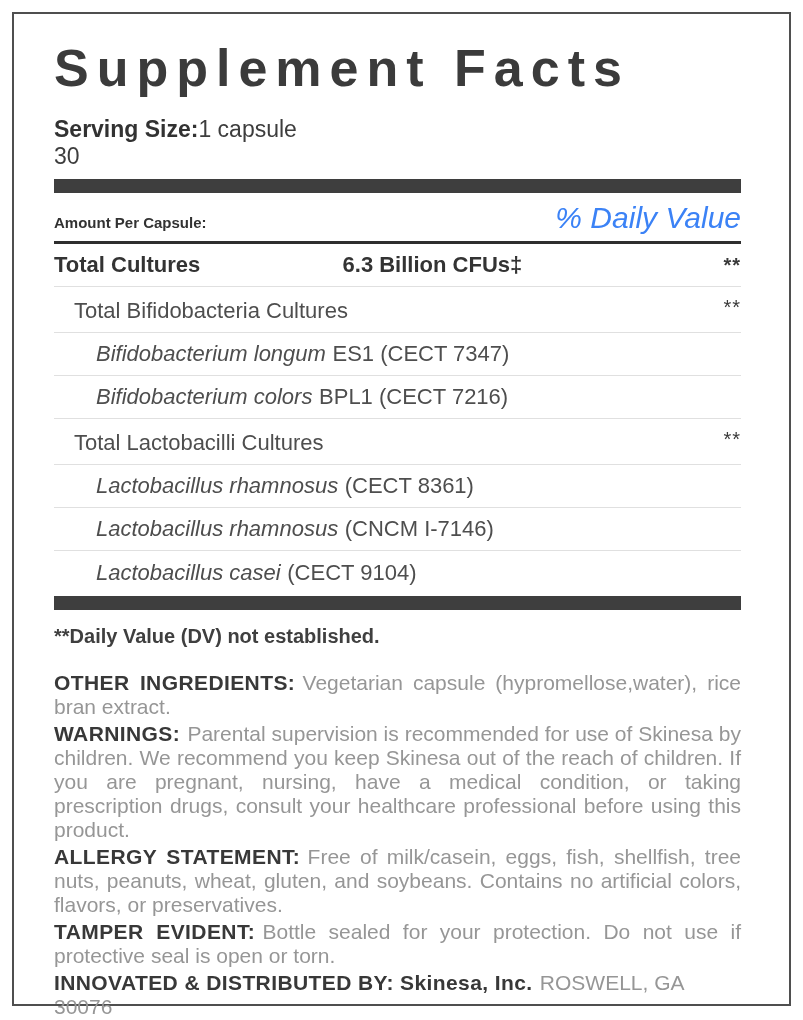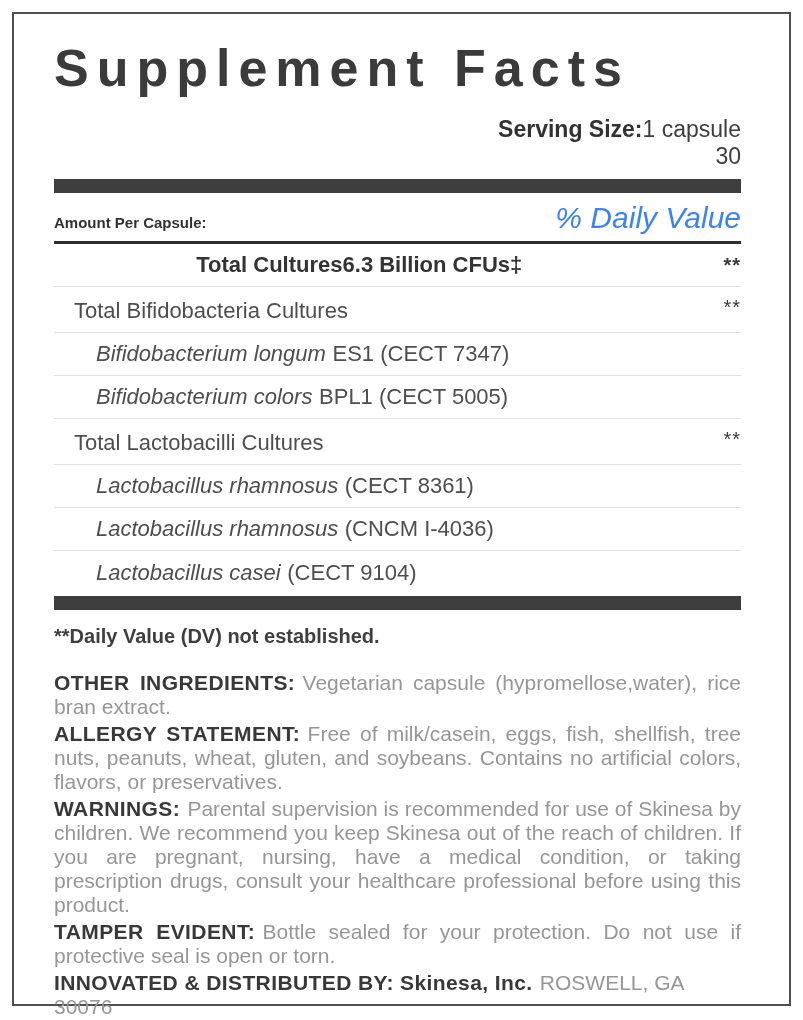--- a/index.html
+++ b/index.html
@@ -22,21 +22,21 @@
     font-size: 52px;
     font-weight: bold;
     letter-spacing: 8px;
     color: #3b3b3b;
     line-height: 1.0;
     white-space: nowrap;
     margin-bottom: 22px;
   }
   .serving-row {
     display: flex;
-    justify-content: flex-end;
+    justify-content: flex-start;
     align-items: baseline;
     font-size: 23px;
     line-height: 27px;
     color: #333333;
   }
   .serving-row .s-label { font-weight: bold; color: #323232; }
   .serving-row .s-value { font-weight: normal; color: #3d3d3d; }
   .thick-bar {
     height: 14px;
     background: #3e3e3e;
@@ -45,21 +45,21 @@
   .bar-2 { margin-top: 2px; }
   .apc-row {
     display: flex;
     justify-content: space-between;
     align-items: baseline;
     padding: 8px 0 6px 0;
     border-bottom: 3px solid #2e2e2e;
   }
   .apc-row .apc-left { font-size: 15px; font-weight: bold; color: #323232; }
   .apc-row .apc-right { font-size: 30px; color: #3b82f6; font-style: italic; }
-  .nutri-table { width: 100%; text-align: right; }
+  .nutri-table { width: 100%; }
   .n-row {
     display: flex;
     align-items: flex-end;
     border-bottom: 1px solid #e0e0e0;
     padding: 7px 0 8px 0;
     font-size: 22px;
     color: #4e4e4e;
     line-height: 26px;
   }
   .n-row:last-child { border-bottom: none; }
@@ -135,55 +135,55 @@
     </div>
 
     <div class="n-row lv2">
       <span>
         <span class="species">Bifidobacterium longum</span><span class="strain">ES1 (CECT 7347)</span>
       </span>
     </div>
 
     <div class="n-row lv2">
       <span>
-        <span class="species">Bifidobacterium colors</span><span class="strain">BPL1 (CECT 5005)</span>
+        <span class="species">Bifidobacterium colors</span><span class="strain">BPL1 (CECT 7216)</span>
       </span>
     </div>
 
     <div class="n-row lv1">
       <span class="name">Total Lactobacilli Cultures</span>
       <span class="dv">**</span>
     </div>
 
     <div class="n-row lv2">
       <span>
         <span class="species">Lactobacillus rhamnosus</span><span class="strain">(CECT 8361)</span>
       </span>
     </div>
 
     <div class="n-row lv2">
       <span>
-        <span class="species">Lactobacillus rhamnosus</span><span class="strain">(CNCM I-4036)</span>
+        <span class="species">Lactobacillus rhamnosus</span><span class="strain">(CNCM I-7146)</span>
       </span>
     </div>
 
     <div class="n-row lv2">
       <span>
         <span class="species">Lactobacillus casei</span><span class="strain">(CECT 9104)</span>
       </span>
     </div>
 
   </div>
 
   <div class="thick-bar bar-2"></div>
 
   <div class="dv-note">**Daily Value (DV) not established.</div>
 
   <div class="paras">
     <p class="para"><span class="p-label">OTHER INGREDIENTS:</span><span>Vegetarian capsule (hypromellose,water), rice bran extract.</span></p>
+    <p class="para"><span class="p-label">WARNINGS:</span><span>Parental supervision is recommended for use of Skinesa by children. We recommend you keep Skinesa out of the reach of children. If you are pregnant, nursing, have a medical condition, or taking prescription drugs, consult your healthcare professional before using this product.</span></p>
     <p class="para"><span class="p-label">ALLERGY STATEMENT:</span><span>Free of milk/casein, eggs, fish, shellfish, tree nuts, peanuts, wheat, gluten, and soybeans. Contains no artificial colors, flavors, or preservatives.</span></p>
-    <p class="para"><span class="p-label">WARNINGS:</span><span>Parental supervision is recommended for use of Skinesa by children. We recommend you keep Skinesa out of the reach of children. If you are pregnant, nursing, have a medical condition, or taking prescription drugs, consult your healthcare professional before using this product.</span></p>
     <p class="para"><span class="p-label">TAMPER EVIDENT:</span><span>Bottle sealed for your protection. Do not use if protective seal is open or torn.</span></p>
     <p class="para no-justify"><span class="p-label">INNOVATED &amp; DISTRIBUTED BY: Skinesa, Inc.</span><span>ROSWELL, GA 30076</span></p>
 
   </div>
 
 </div>
 
 </body></html>

